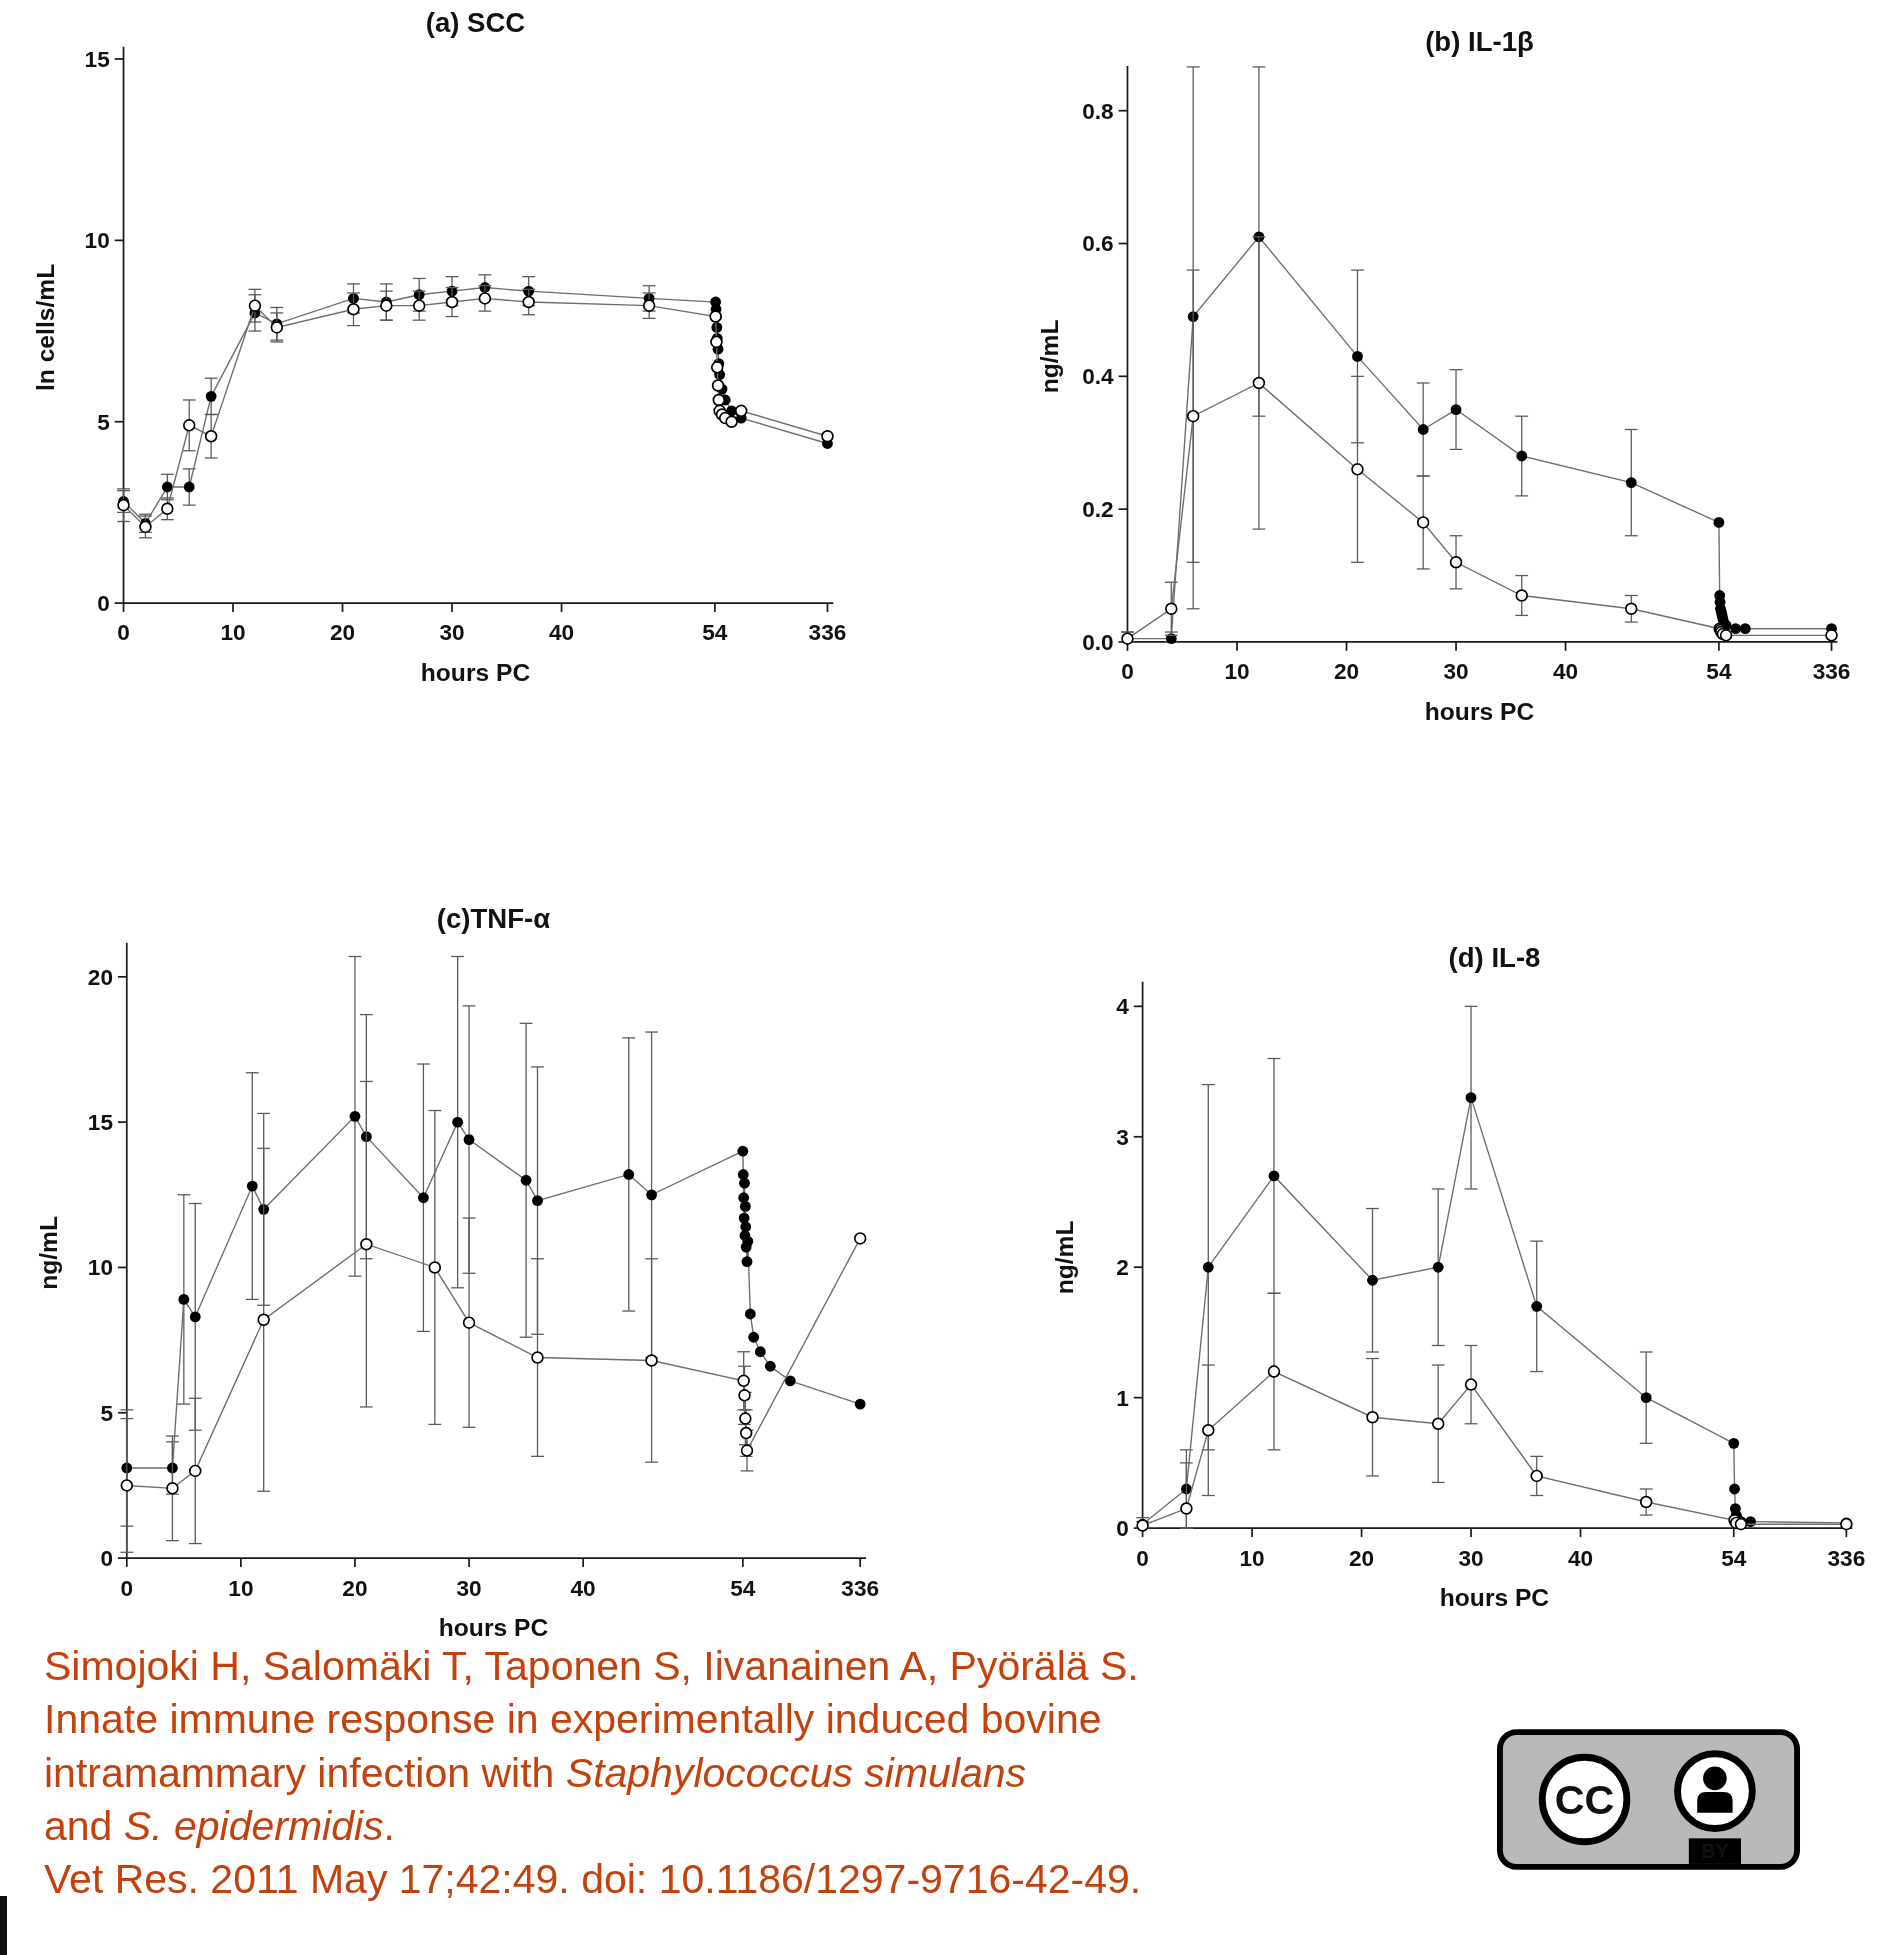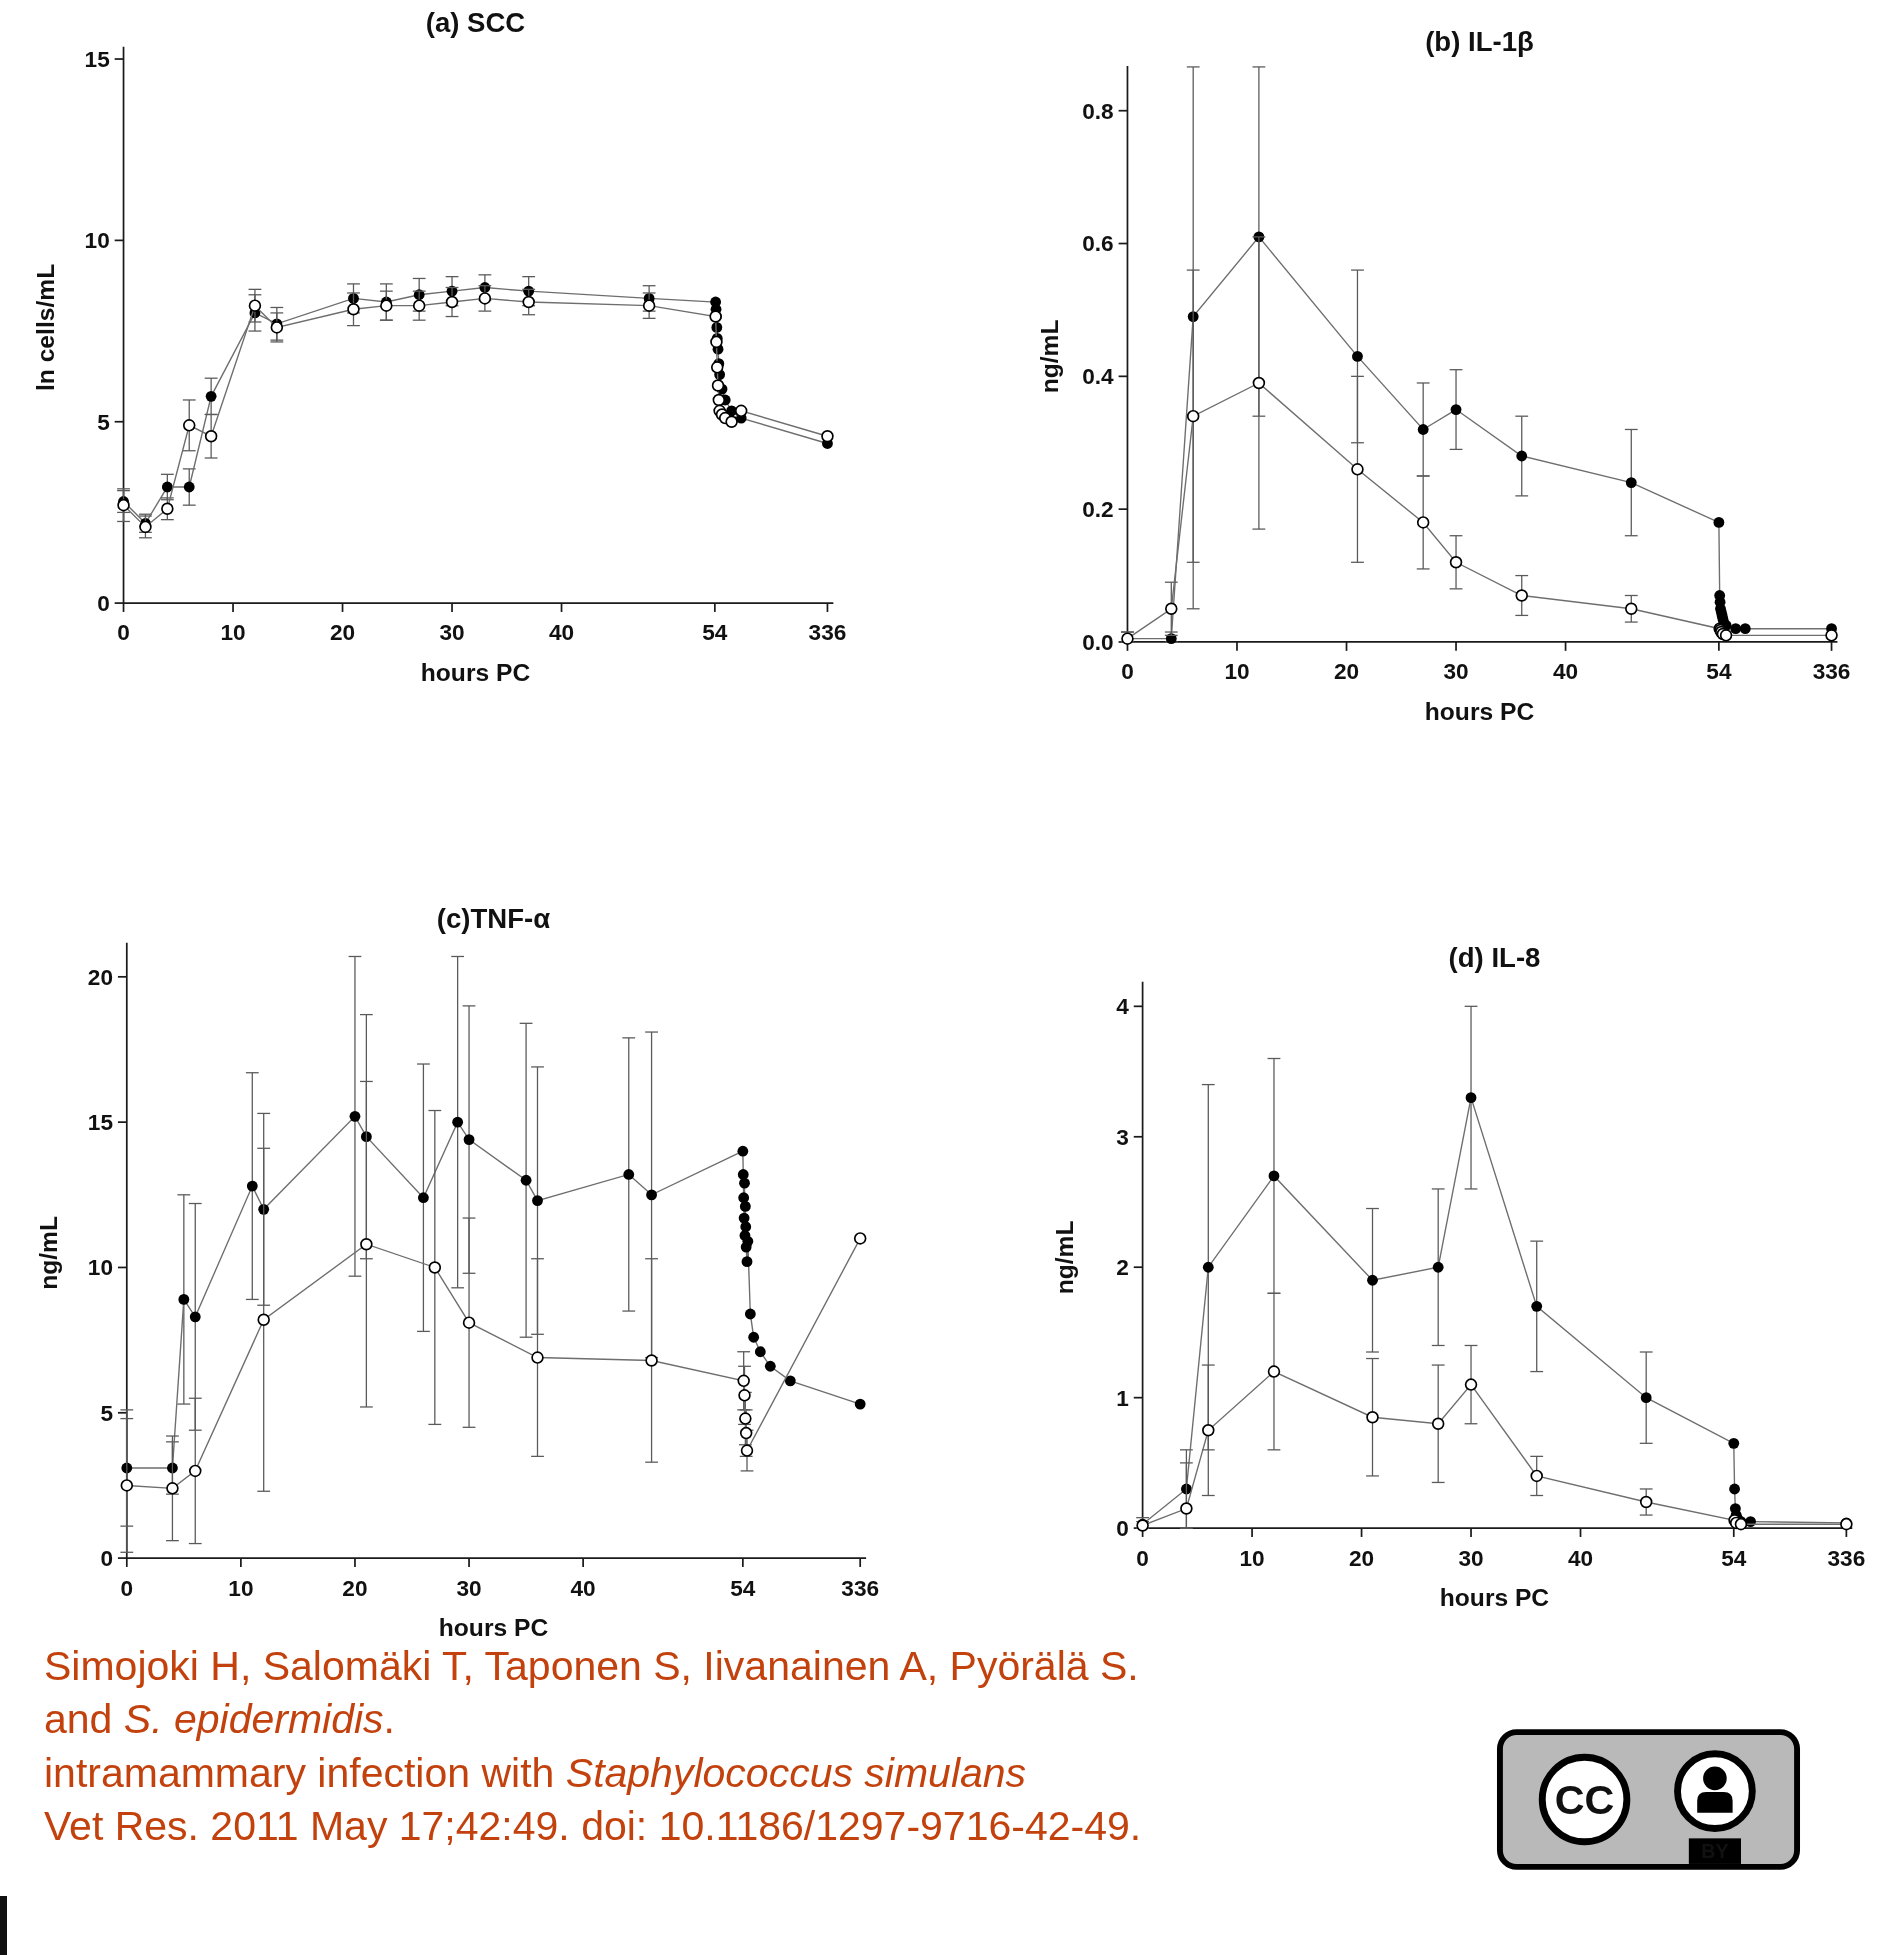--- a/index.html
+++ b/index.html
@@ -593,22 +593,23 @@
       <circle cx="1000.8" cy="1088.9759036144578" r="11" class="m-o"></circle>
       <circle cx="1223.2444444444445" cy="1141.987951807229" r="11" class="m-o"></circle>
       <circle cx="1402.822695035461" cy="1179.0963855421687" r="11" class="m-o"></circle>
       <circle cx="1406.0680851063828" cy="1184.3975903614457" r="11" class="m-o"></circle>
       <circle cx="1415.804255319149" cy="1187.0481927710844" r="11" class="m-o"></circle>
       <circle cx="1630" cy="1187.0481927710844" r="11" class="m-o"></circle>
     </svg></div>
 
 <div id="citation">
     <div><span>Simojoki H, Salomäki T, Taponen S, Iivanainen A, Pyörälä S.</span></div>
+    <div><span>Innate immune response in experimentally induced bovine</span></div>
+    <div><span>intramammary infection with </span><i>Staphylococcus simulans</i></div>
     <div><span>and </span><i>S. epidermidis</i><span>.</span></div>
-    <div><span>intramammary infection with </span><i>Staphylococcus simulans</i></div>
     <div><span>Vet Res. 2011 May 17;42:49. doi: 10.1186/1297-9716-42-49.</span></div>
   </div>
 
 <div id="license-badge">
   <svg width="305" height="143" viewBox="0 0 620 290">
     <rect x="8" y="8" width="604" height="274" rx="34" fill="#b9b9b9" stroke="#000000" stroke-width="12"></rect>
     <circle cx="180" cy="145" r="86" fill="#ffffff" stroke="#000000" stroke-width="14"></circle>
     <text x="180" y="175" text-anchor="middle" style="font-size:84px;font-weight:bold;">CC</text>
     <circle cx="445" cy="128" r="76" fill="#ffffff" stroke="#000000" stroke-width="14"></circle>
     <circle cx="445" cy="102" r="24" fill="#000000"></circle>

